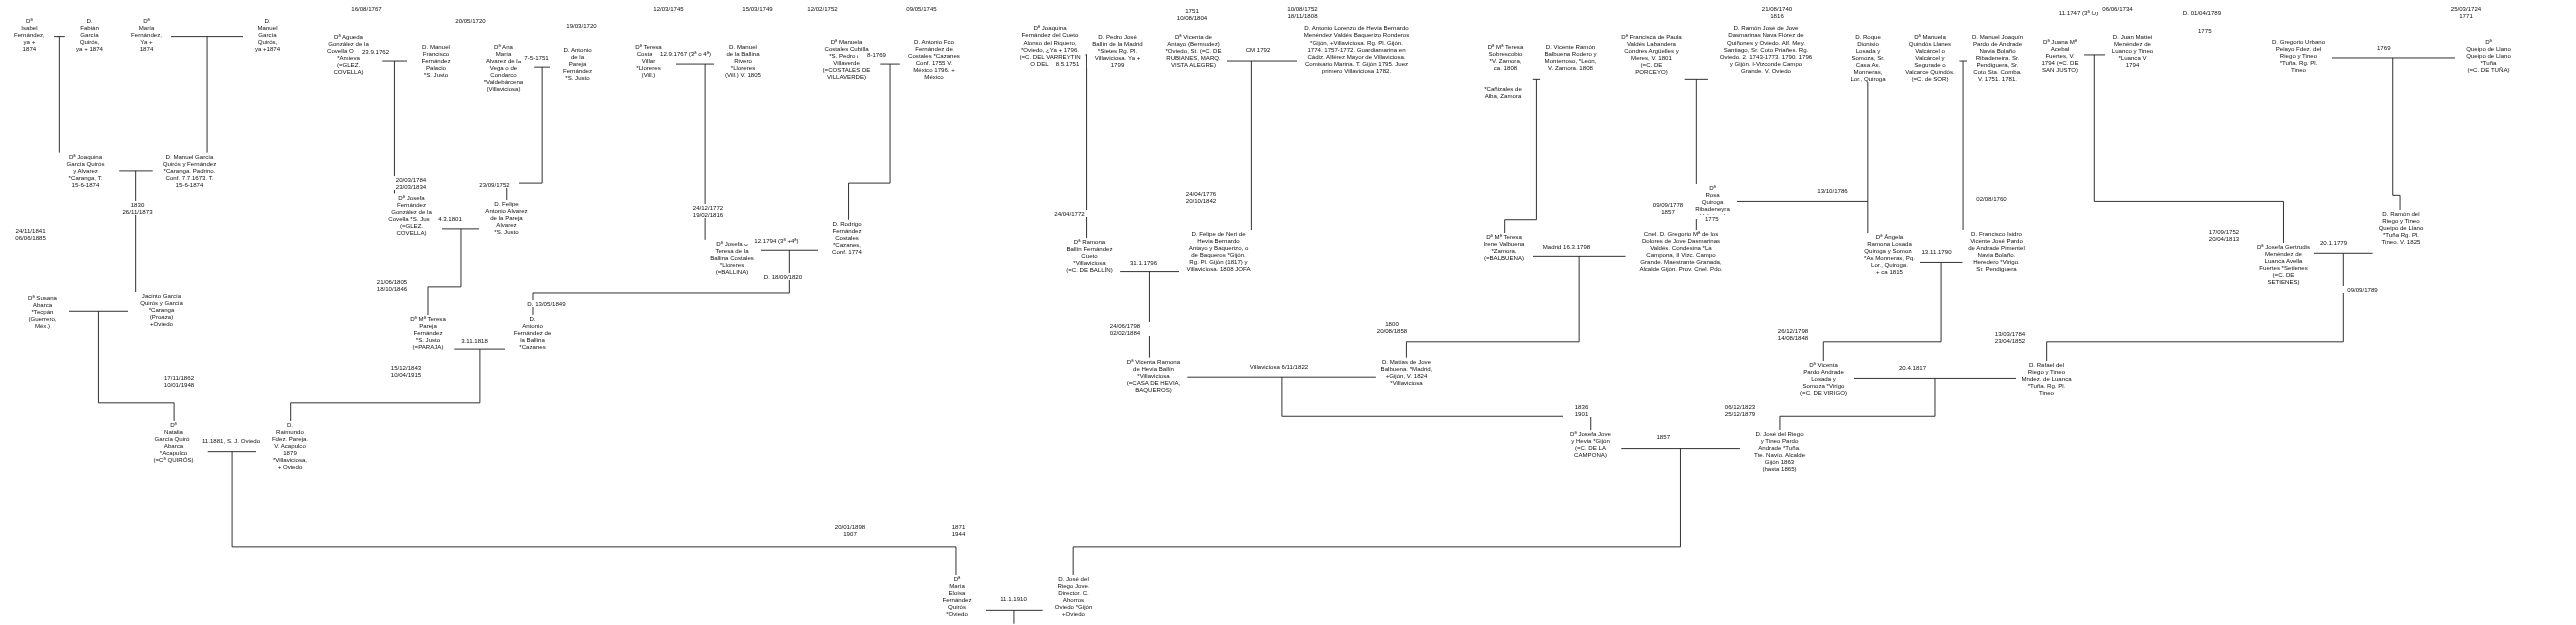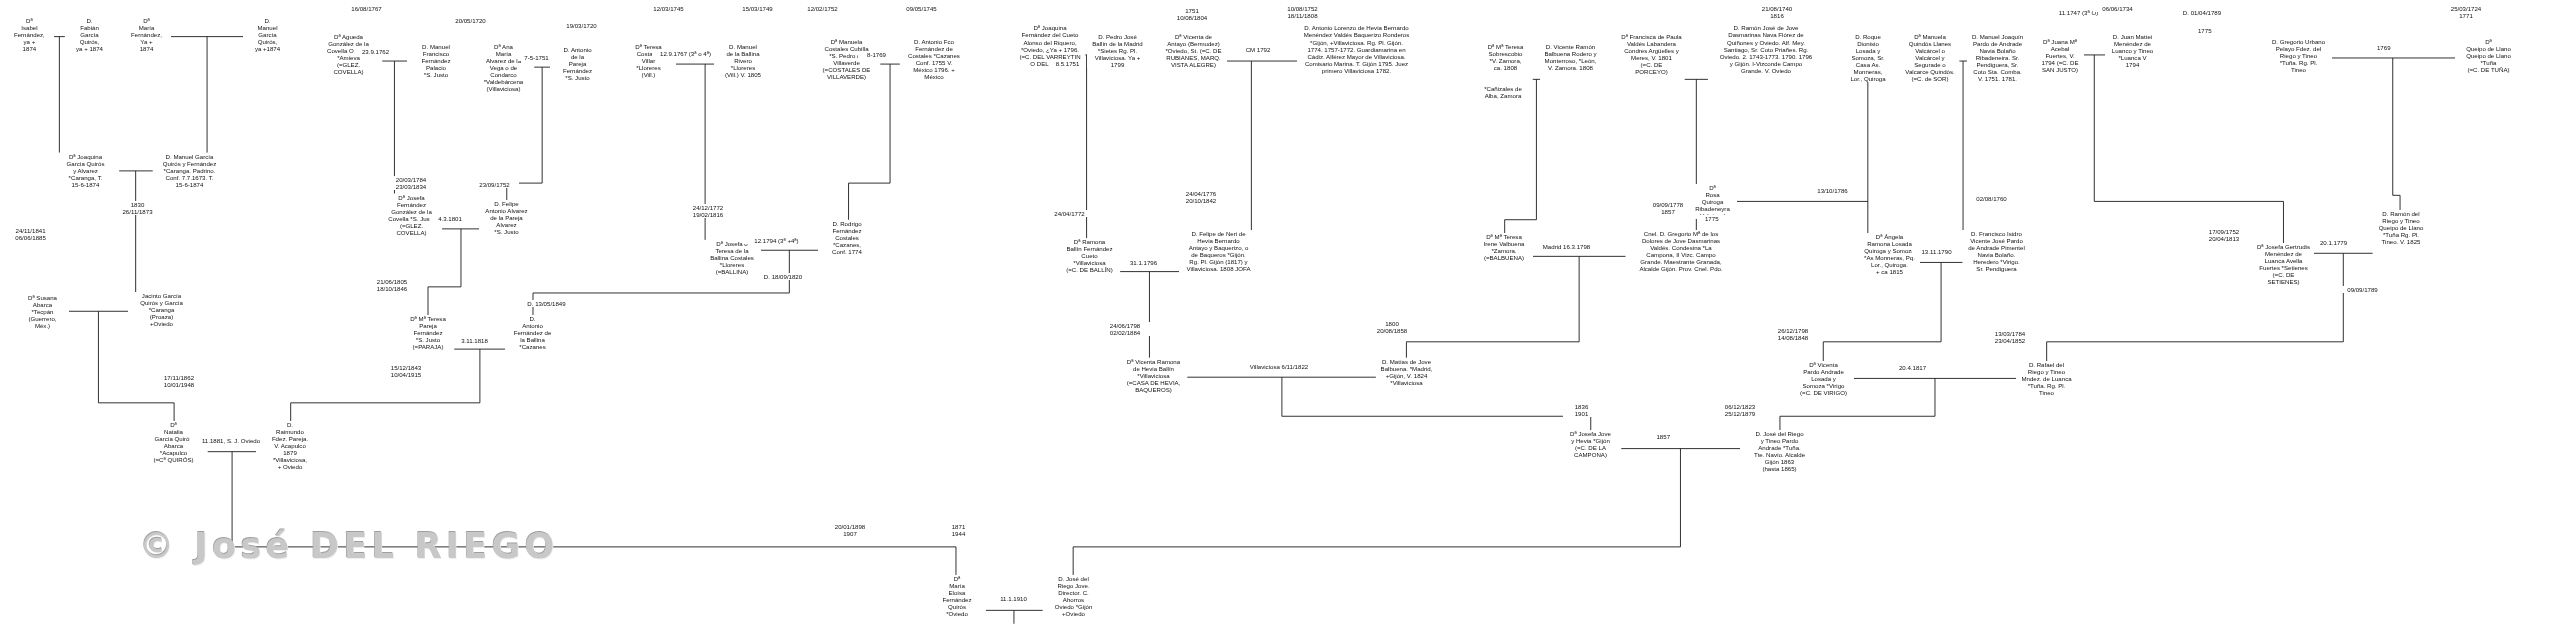--- a/index.html
+++ b/index.html
@@ -129,21 +129,20 @@
       <line x1="3170" y1="620" x2="3170" y2="682" stroke="#1f1f1f" stroke-width="1.5"></line>
       <line x1="2916" y1="682" x2="3170" y2="682" stroke="#1f1f1f" stroke-width="1.5"></line>
       <line x1="2916" y1="682" x2="2916" y2="705" stroke="#1f1f1f" stroke-width="1.5"></line>
       <line x1="2656" y1="735" x2="2851" y2="735" stroke="#1f1f1f" stroke-width="1.5"></line>
       <line x1="2753" y1="735" x2="2753" y2="896" stroke="#1f1f1f" stroke-width="1.5"></line>
       <line x1="1758" y1="896" x2="2753" y2="896" stroke="#1f1f1f" stroke-width="1.5"></line>
       <line x1="1758" y1="896" x2="1758" y2="942" stroke="#1f1f1f" stroke-width="1.5"></line>
       <line x1="1615" y1="1000" x2="1708" y2="1000" stroke="#1f1f1f" stroke-width="1.5"></line>
       <line x1="1661" y1="1000" x2="1661" y2="1022" stroke="#1f1f1f" stroke-width="1.5"></line>
     </svg>
-  <div class="watermark" style="color: rgb(200, 200, 200);">© José DEL RIEGO</div>
 <div class="node" style="left: 4.9px; top: 17px; width: 49px; color: rgb(17, 17, 17);">Dª
 Isabel
 Fernández,
 ya +
 1874</div>
     <div class="node" style="left: 65px; top: 17px; width: 49px; color: rgb(17, 17, 17);">D.
 Fabián
 García
 Quirós,
 ya + 1874</div>

